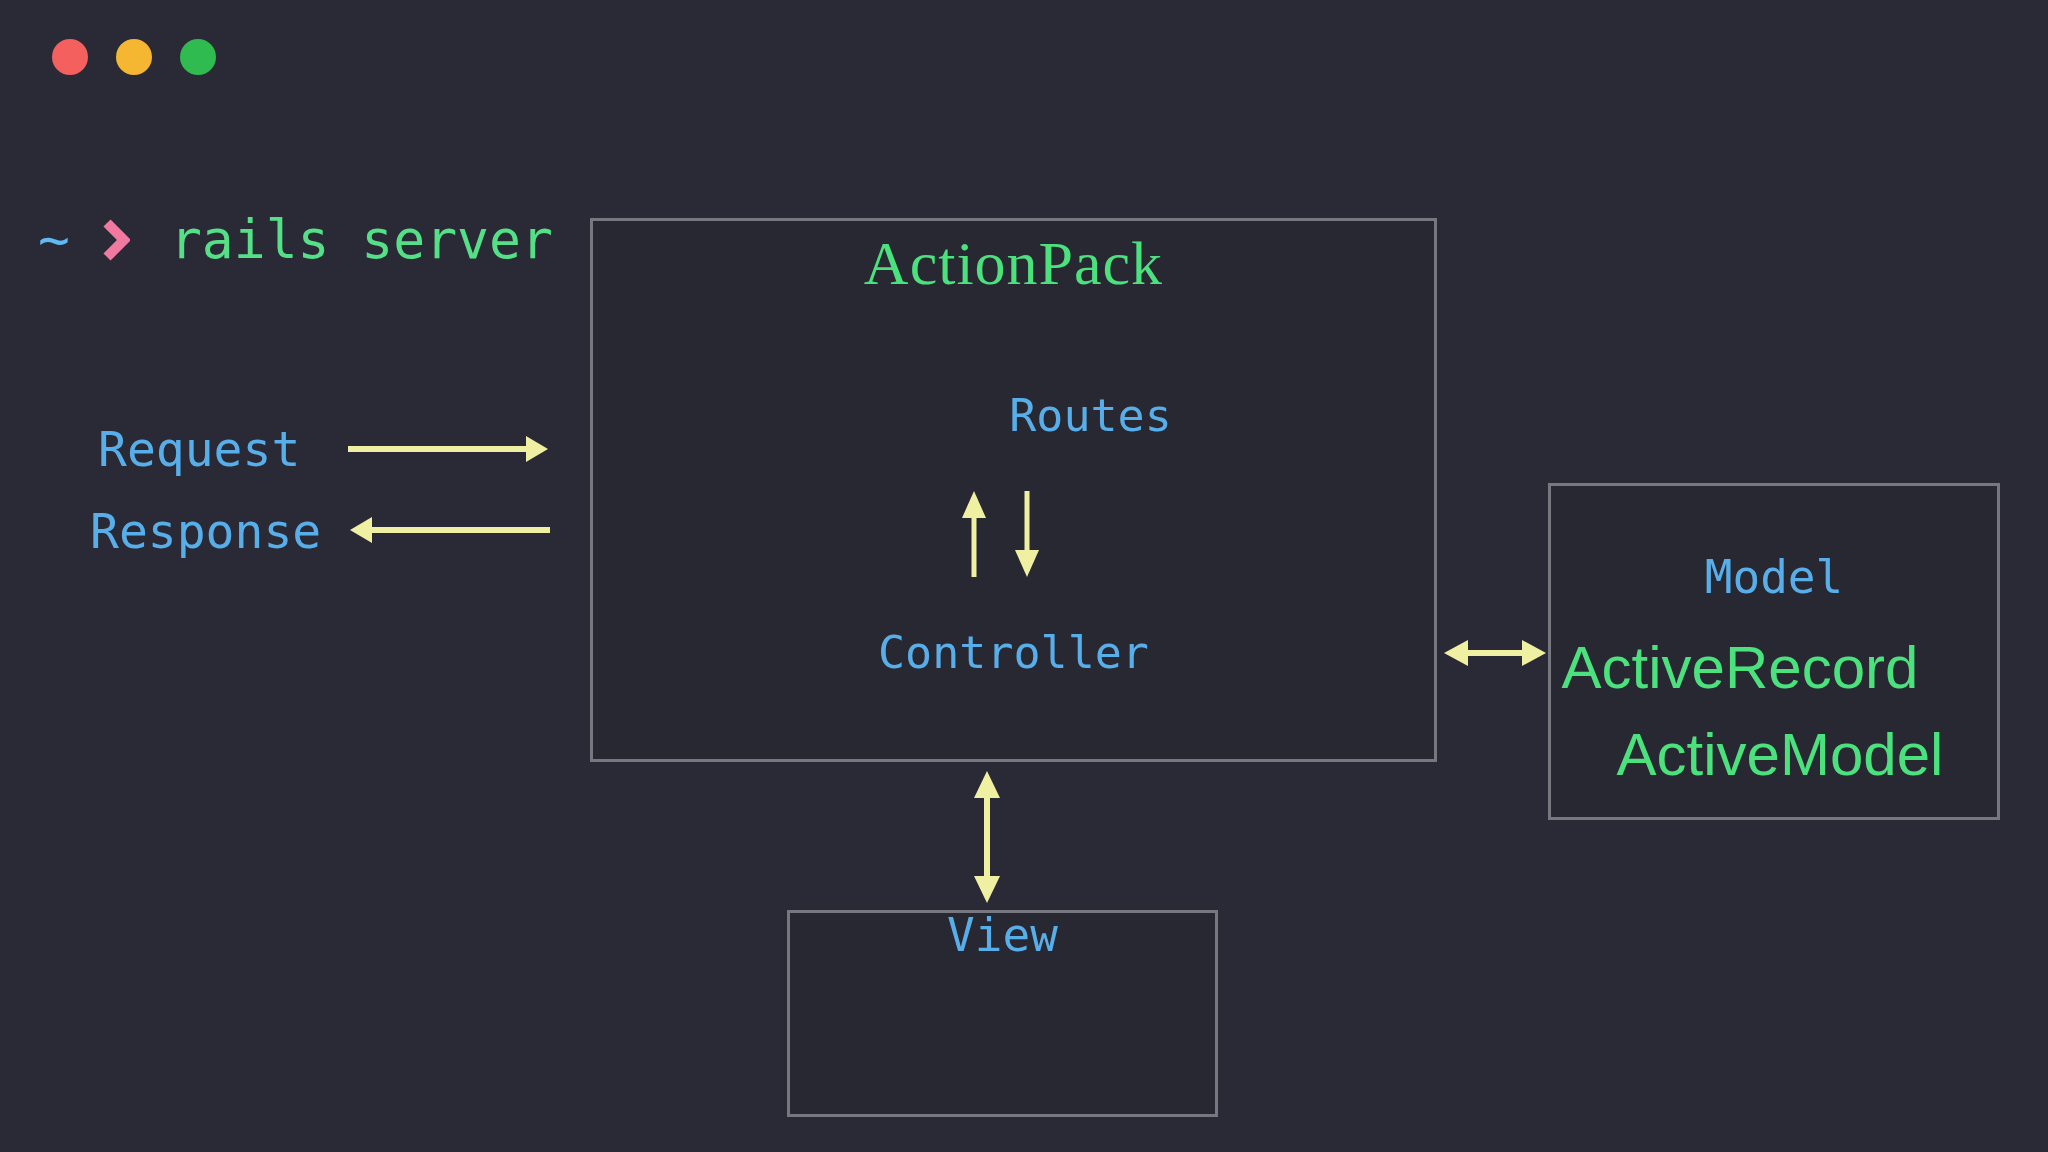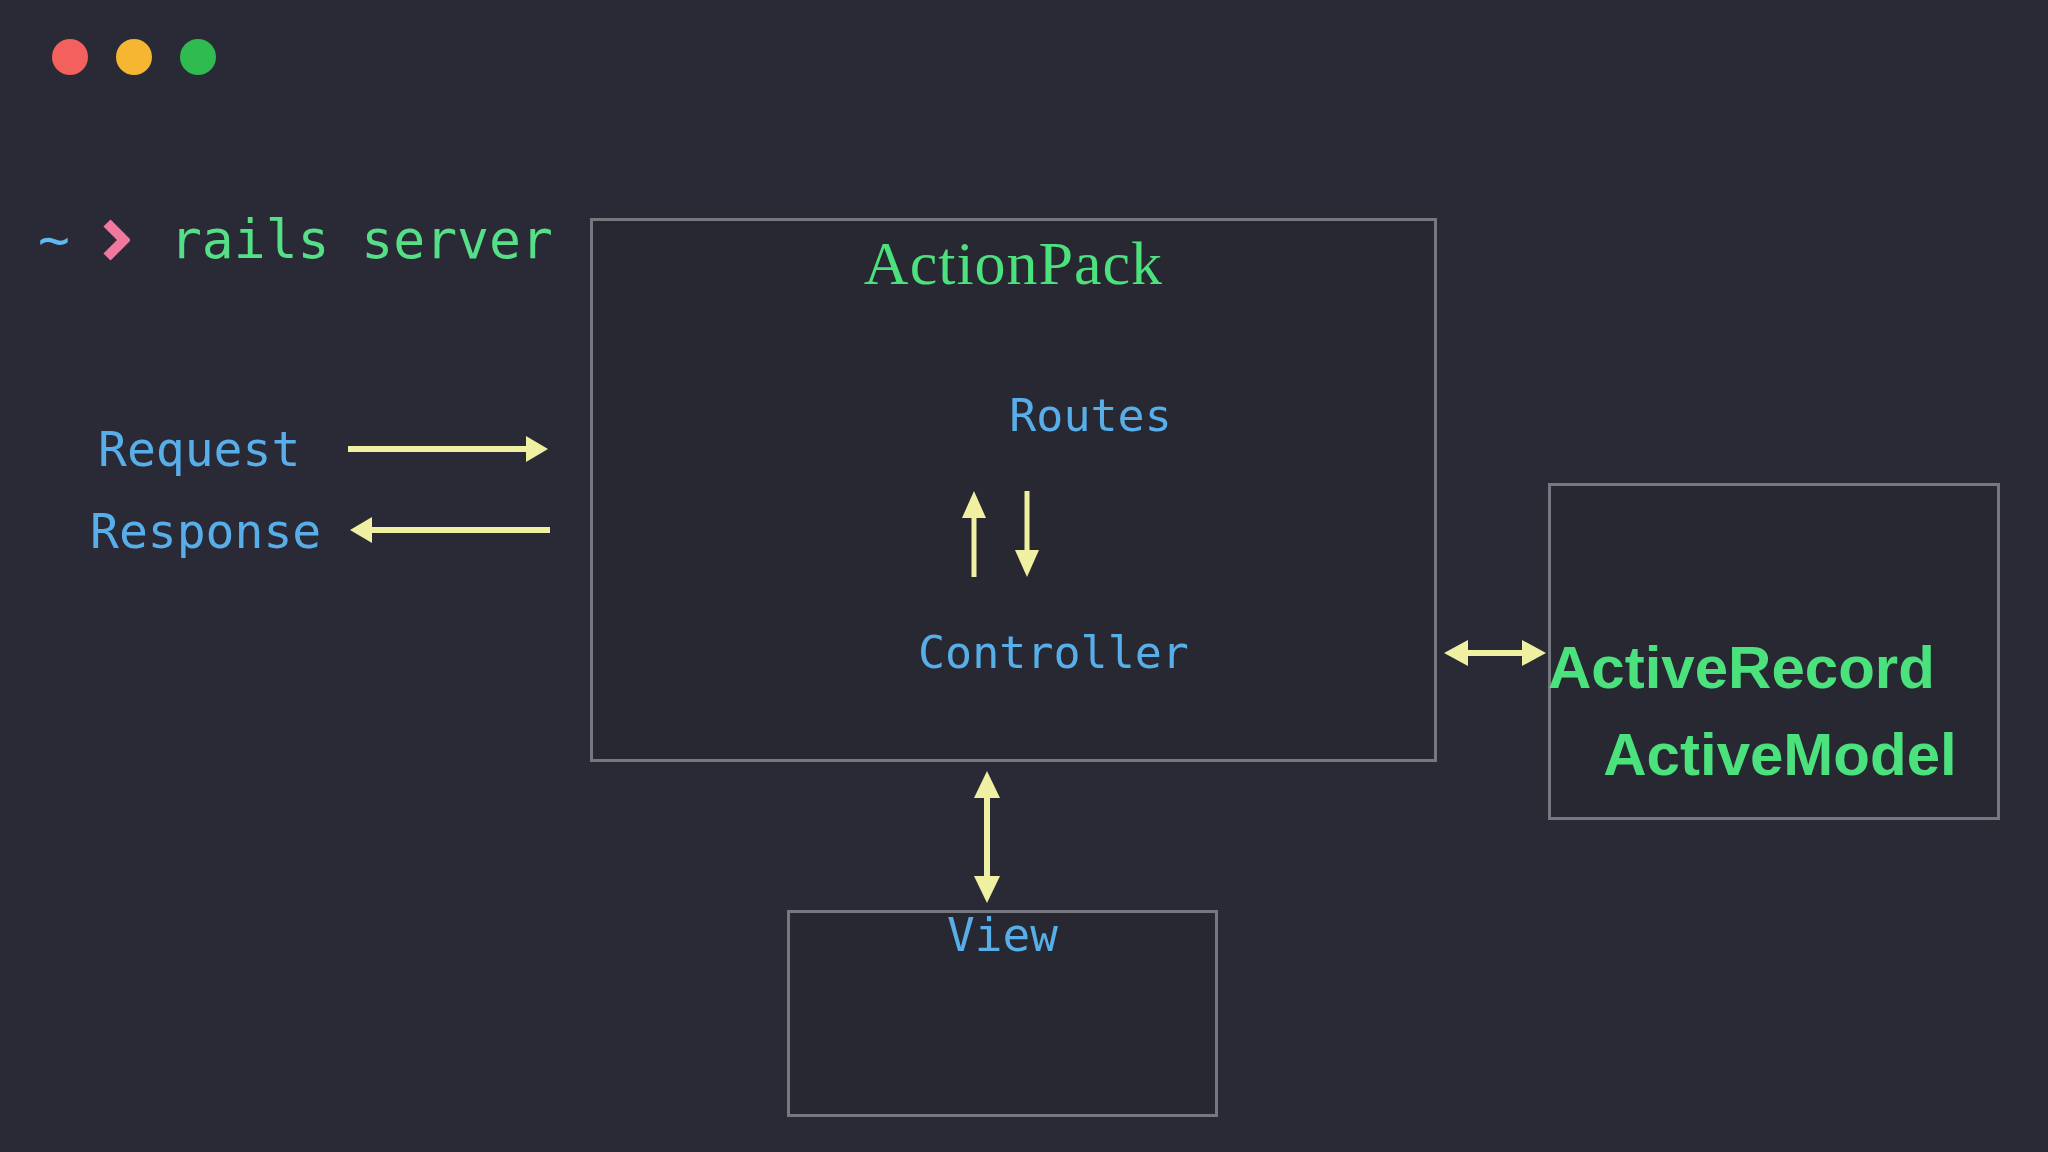--- a/index.html
+++ b/index.html
@@ -32,23 +32,23 @@
   .box{position:absolute;border:3px solid var(--border);
        background:var(--box-fill);box-sizing:border-box;}
   .actionpack-box{left:590px;top:218px;width:847px;height:544px;}
   .model-box{left:1548px;top:483px;width:452px;height:337px;}
   .view-box{left:787px;top:910px;width:431px;height:207px;}
 
   .centered{position:absolute;text-align:center;line-height:1;white-space:pre;}
   .ap-title{left:590px;width:847px;top:232px;font-size:62px;font-weight:500;
             color:var(--green);font-family:Liberation Serif, serif;letter-spacing:1px;}
   .routes{left:590px;width:1001px;top:393px;font-size:45px;color:var(--blue);}
-  .controller{left:590px;width:847px;top:630px;font-size:45px;color:var(--blue);padding-left:40px;}
+  .controller{left:590px;width:847px;top:630px;font-size:45px;color:var(--blue);}
   .model-title{left:1548px;width:452px;top:554px;font-size:46px;color:var(--blue);}
-  .model-line{left:1548px;width:384px;font-size:60px;font-weight:700;
+  .model-line{left:1548px;width:384px;font-size:60px;font-weight:400;
               color:var(--green);font-family:"Liberation Sans",sans-serif;}
   .model-line-0{top:638px;}
   .model-line-1{top:725px;padding-left:40px;}
   .view-title{left:787px;width:431px;top:912px;font-size:46px;color:var(--blue);}
 
   .overlay{position:absolute;left:0;top:0;pointer-events:none;}
   .overlay line{stroke:var(--yellow);}
   .overlay polygon{fill:var(--yellow);}
 </style>
 </head>
@@ -72,20 +72,21 @@
 
   <div class="mono-label request">Request</div>
   <div class="mono-label response">Response</div>
 
   <div class="box actionpack-box"></div>
   <div class="centered ap-title">ActionPack</div>
   <div class="centered routes">Routes</div>
   <div class="centered controller">Controller</div>
 
   <div class="box model-box"></div>
+  <div class="centered model-title">Model</div>
   <div class="centered model-line model-line-0">ActiveRecord</div>
   <div class="centered model-line model-line-1">ActiveModel</div>
 
   <div class="box view-box"></div>
   <div class="centered view-title">View</div>
 
   <svg class="overlay" width="2048" height="1152" viewBox="0 0 2048 1152">
     <g>
       <line x1="348" y1="449" x2="528" y2="449" stroke-width="6"></line>
       <polygon points="548,449 526,436 526,462"></polygon>

